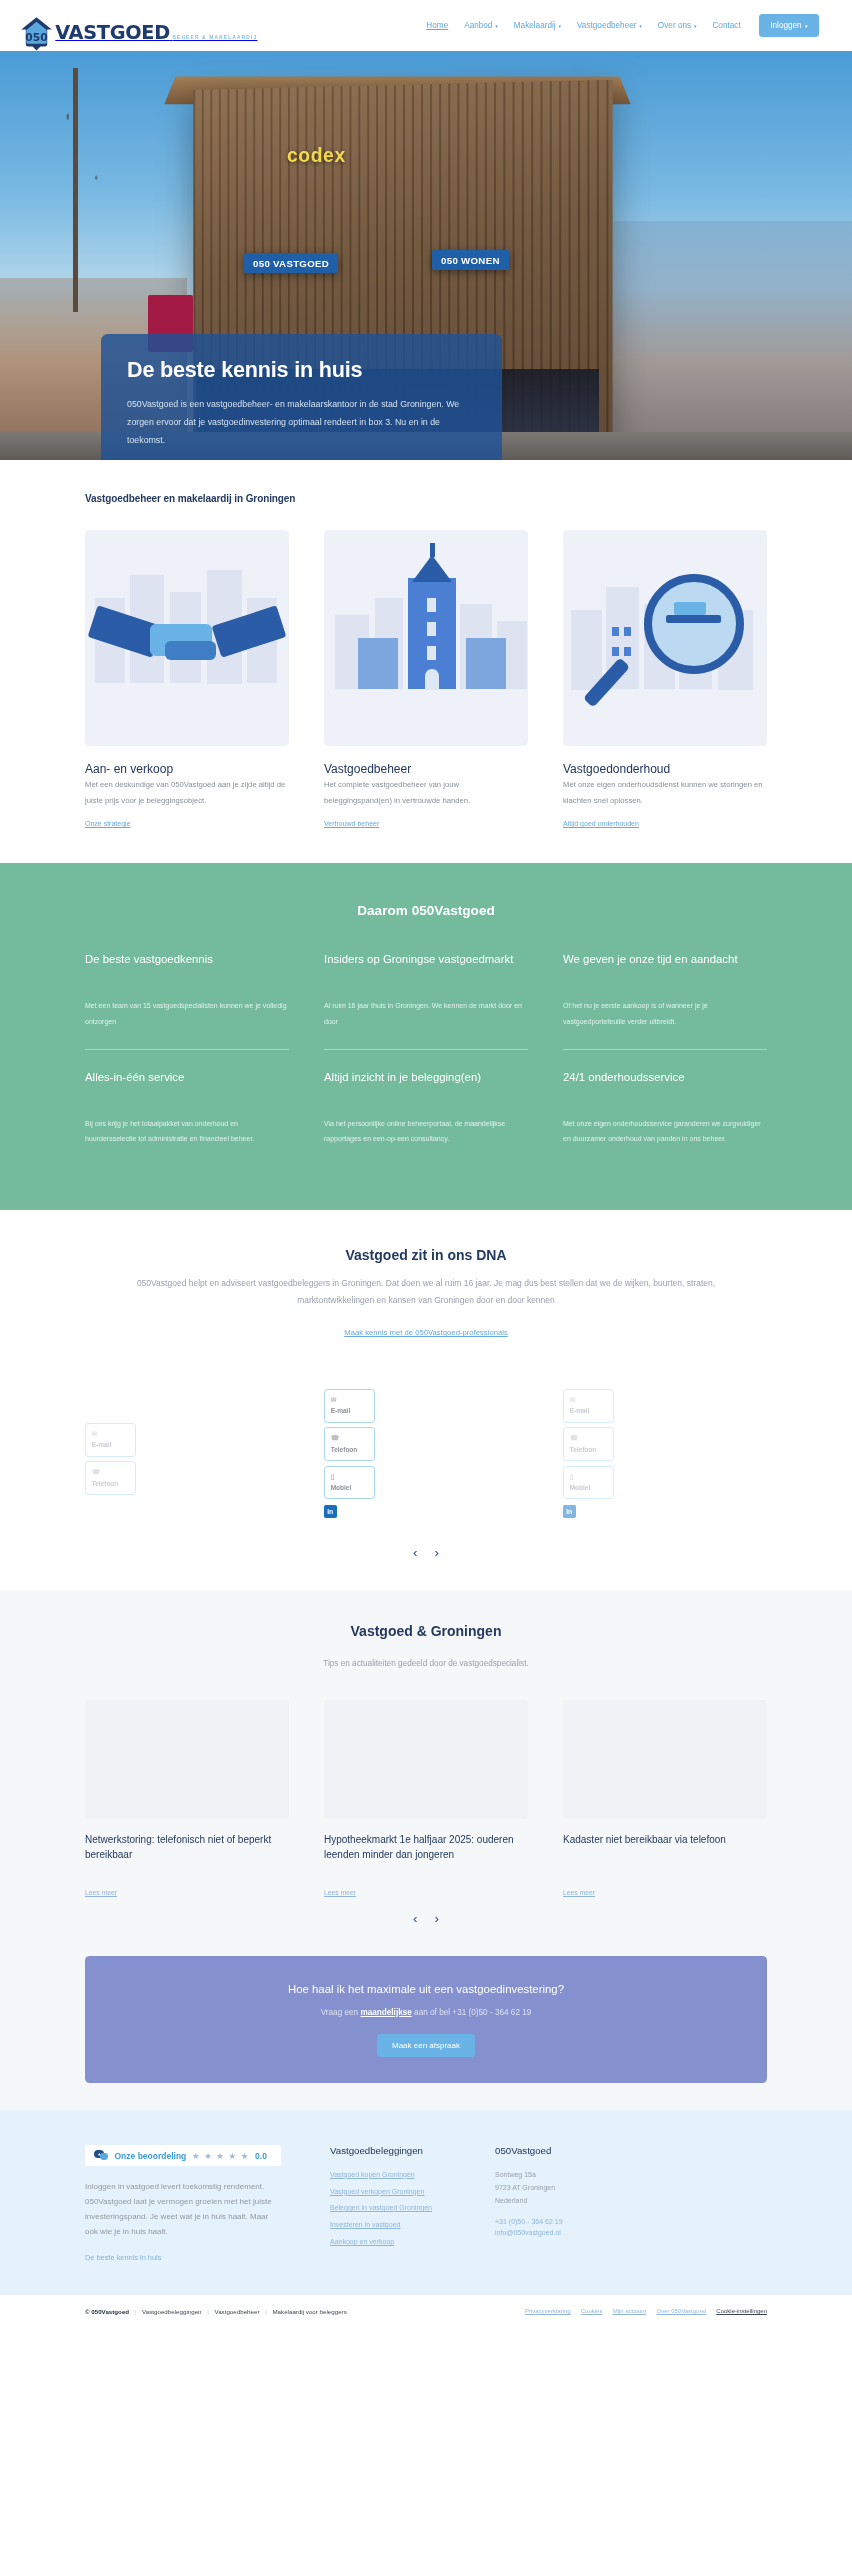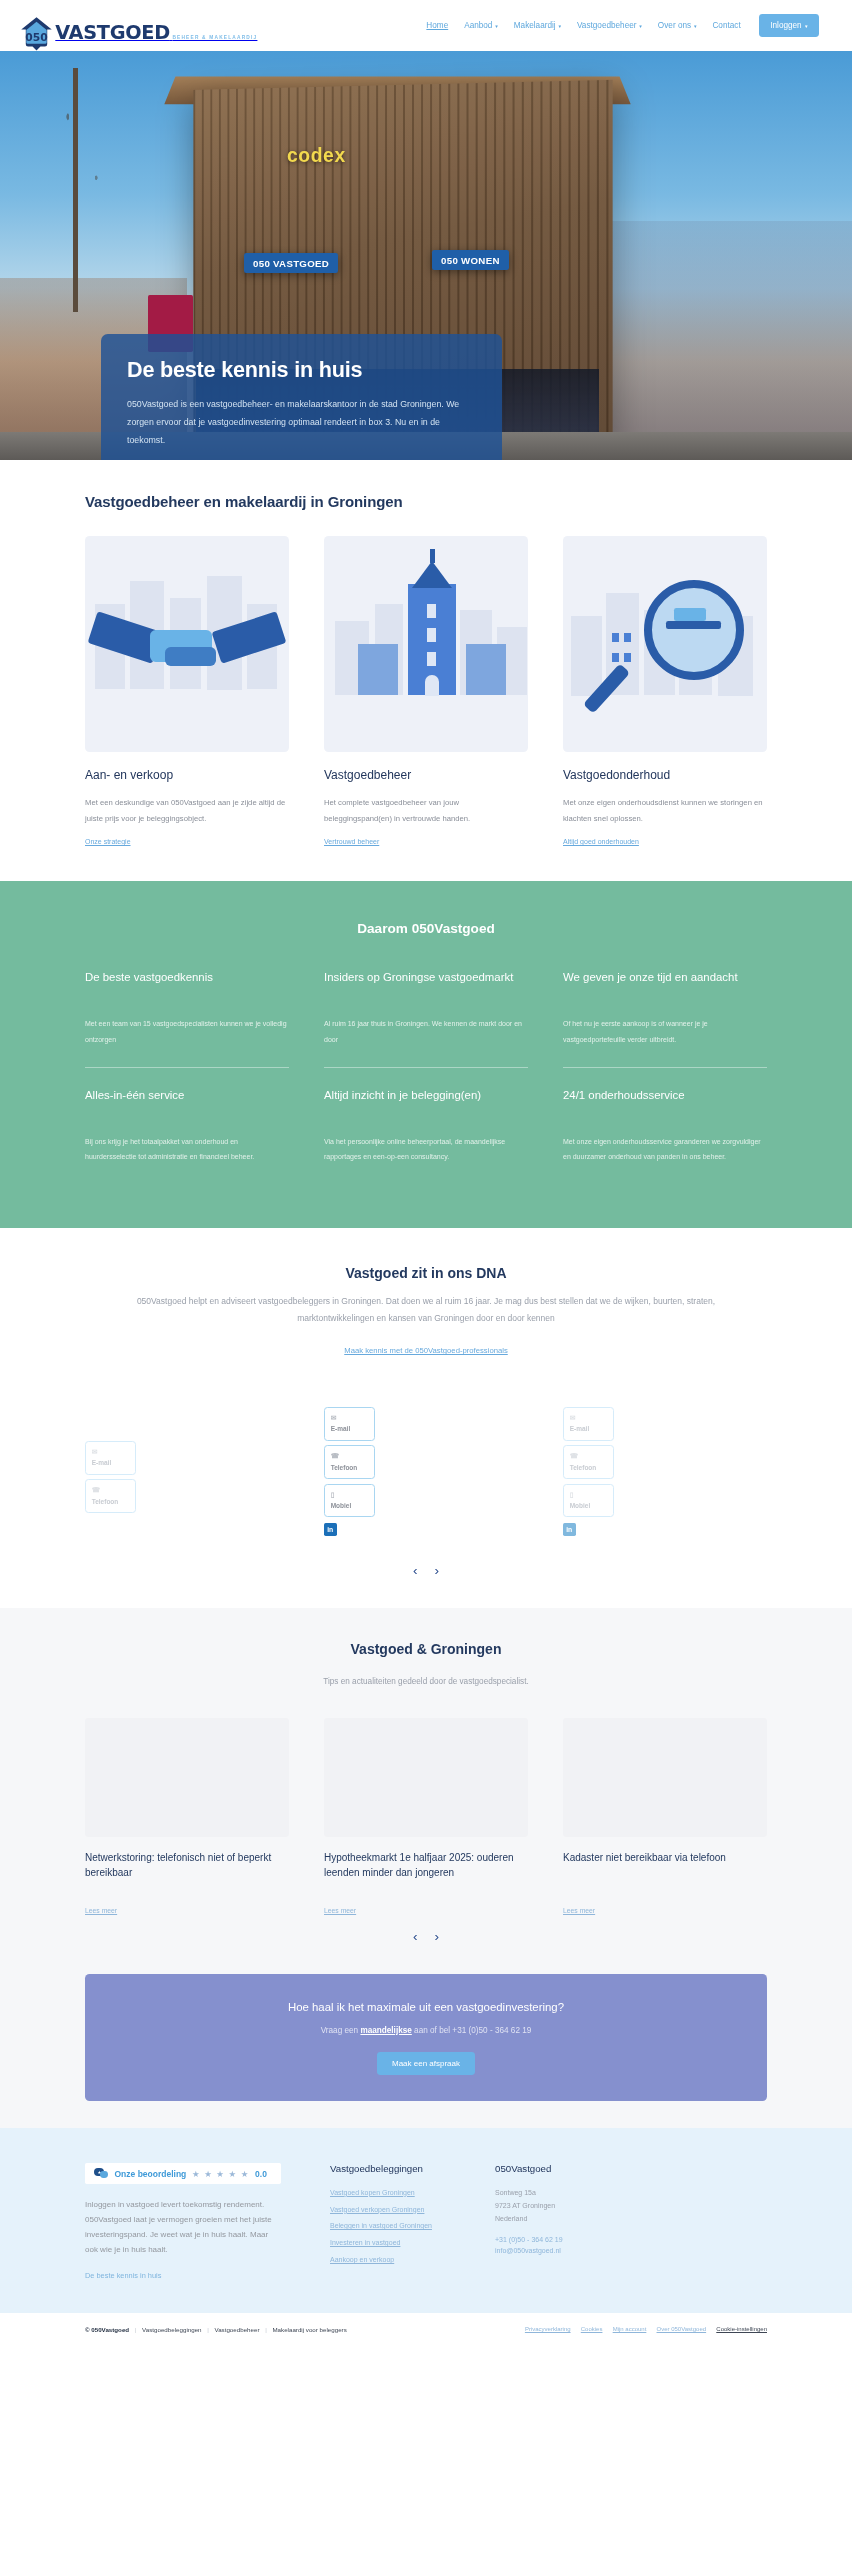--- a/index.html
+++ b/index.html
@@ -176,34 +176,34 @@
     font-size: 8.8px;
     line-height: 2.05;
     color: #d3e3f2;
     margin-bottom: 17px;
     max-width: 352px;
   }
 
   
   .services { padding: 33px 0 35px 0; background: #fff; }
   .services h2 {
-    font-size: 15px; font-weight: 700; color: #23395f;
+    font-size: 10px; font-weight: 700; color: #23395f;
     margin-bottom: 26px; letter-spacing: -0.1px;
   }
   .svc-grid { display: grid; grid-template-columns: repeat(3, 1fr); gap: 35px; }
   .svc-illu {
     height: 216px;
     background: #eef1f8;
     border-radius: 4.5px;
     position: relative;
     overflow: hidden;
     margin-bottom: 16px;
   }
   .svc-card h3 {
-    font-size: 12px; font-weight: 400; color: #22365c; margin-bottom: 13px;
+    font-size: 12px; font-weight: 400; color: #22365c; margin-bottom: 1px;
   }
   .svc-card p {
     font-size: 7.7px; line-height: 2.1; color: #8a8f99; margin-bottom: 9px;
   }
   .svc-card a {
     font-size: 7px; color: #67a9dd; text-decoration: underline;
   }
 
   
   .il-bg-bldg { position:absolute; background:#dde3f0; }

